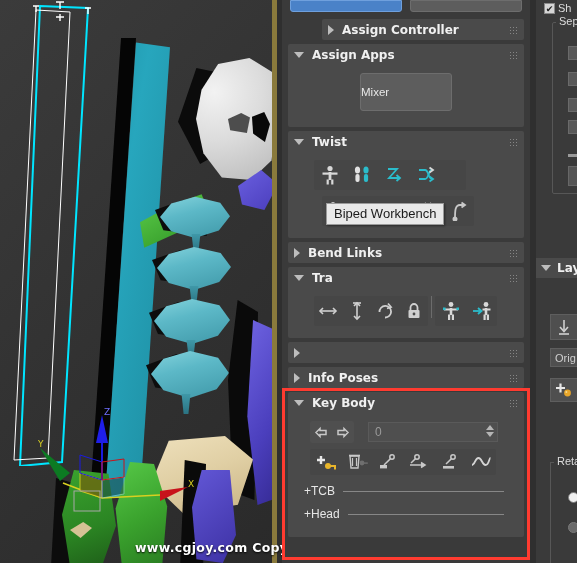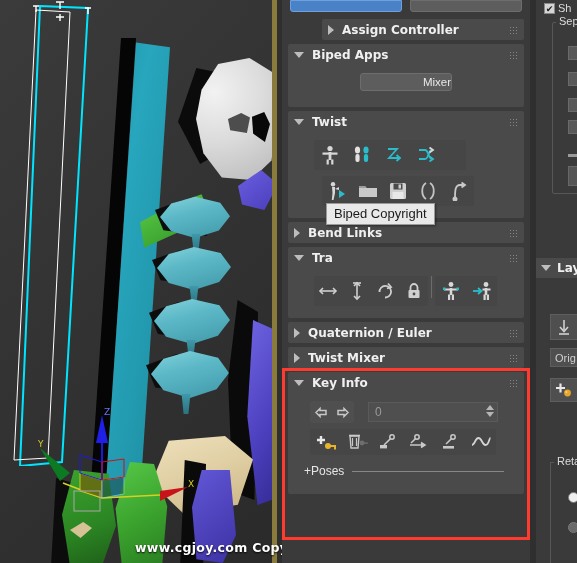--- a/index.html
+++ b/index.html
@@ -198,21 +198,21 @@
     background-position: 0 0, 0 0;
     background-repeat: repeat;
     opacity: .75;
   }
   .roll-body { padding: 4px 8px 2px 8px; }
 
   .btn-row { display: flex; justify-content: center; gap: 10px; margin: 4px 0 6px; }
   .mbtn {
     background: #5d5d5d; border: 1px solid #6d6d6d; border-radius: 3px;
     color: #e8e8e8; font-size: 11.5px;
-    padding: 2px 0; width: 92px; text-align: right;
+    padding: 12px 0; width: 92px; text-align: left;
     font-family: "Liberation Sans", sans-serif;
   }
 
   .icon-strip {
     background: #464646;
     display: flex; align-items: center;
     height: 30px; border-radius: 2px;
   }
   .ico {
     width: 32px; height: 28px;
@@ -408,21 +408,21 @@
       <div class="roll-head">
         <div class="tri closed"></div>
         <div class="roll-title">Assign Controller</div>
         <div class="grip"></div>
       </div>
     </div>
 
     <div class="rollout open">
       <div class="roll-head">
         <div class="tri"></div>
-        <div class="roll-title">Biped Apps</div>
+        <div class="roll-title">Assign Apps</div>
         <div class="grip"></div>
       </div>
       <div class="roll-body">
         <div class="btn-row">
           <div class="mbtn">Mixer</div>
         </div>
       </div>
     </div>
 
     <div class="rollout open">
@@ -576,39 +576,38 @@
                 </svg>
             </div>
           </div>
         </div>
       </div>
     </div>
 
     <div class="rollout">
       <div class="roll-head">
         <div class="tri closed"></div>
-        <div class="roll-title">Quaternion / Euler</div>
         <div class="grip"></div>
       </div>
     </div>
 
     <div class="rollout">
       <div class="roll-head">
         <div class="tri closed"></div>
-        <div class="roll-title">Twist Mixer</div>
+        <div class="roll-title">Info Poses</div>
         <div class="grip"></div>
       </div>
     </div>
 
     <div class="keyinfo-wrap">
       <div class="redbox"></div>
       <div class="rollout open" style="margin:0;">
         <div class="roll-head">
           <div class="tri"></div>
-          <div class="roll-title">Key Info</div>
+          <div class="roll-title">Key Body</div>
           <div class="grip"></div>
         </div>
         <div class="roll-body" style="padding-top:2px;">
           <div class="nav-row">
             <div class="navbtns">
               <div class="navbtn">
                 <svg width="14" height="13" viewBox="0 0 14 13" fill="none" stroke="#c8c8c8" stroke-width="1.5">
                     <polygon points="2,6.5 6,2.5 6,4.5 12,4.5 12,8.5 6,8.5 6,10.5"></polygon>
                   </svg>
               </div>
@@ -668,31 +667,35 @@
                 </svg>
             </div>
             <div class="ico">
               <svg width="22" height="16" viewBox="0 0 22 16" fill="none" stroke="#d4d4d4" stroke-width="1.8">
                   <path d="M2,11 C5,11 5,4 8.5,4 C12,4 12,11 15.5,11 C19,11 19,4 20.5,4"></path>
                 </svg>
             </div>
           </div>
 
           <div class="subrow">
-            <div class="lbl">+Poses</div>
+            <div class="lbl">+TCB</div>
             <div class="line"></div>
           </div>
+          <div class="subrow">
+            <div class="lbl">+Head</div>
+            <div class="line"></div>
+          </div>
 
         </div>
       </div>
     </div>
 
   </div>
 
-  <div style="position:absolute;left:326px;top:203px;background:#e9e9e9;border:1px solid #9a9a9a;padding:2px 7px 3px 7px;color:#1a1a1a;font-size:13px;font-family:'Liberation Sans',sans-serif;white-space:nowrap;box-shadow:1px 1px 2px rgba(0,0,0,.4);z-index:30;">Biped Copyright</div>
+  <div style="position:absolute;left:326px;top:203px;background:#e9e9e9;border:1px solid #9a9a9a;padding:2px 7px 3px 7px;color:#1a1a1a;font-size:13px;font-family:'Liberation Sans',sans-serif;white-space:nowrap;box-shadow:1px 1px 2px rgba(0,0,0,.4);z-index:30;">Biped Workbench</div>
 
   <div id="rightstub">
     <div class="stub-sep"></div>
 
     <div class="chk-row">
       <div class="chkbox">✔</div>
       <div class="stub-txt">Sh</div>
     </div>
 
     <div class="group-box"></div>

